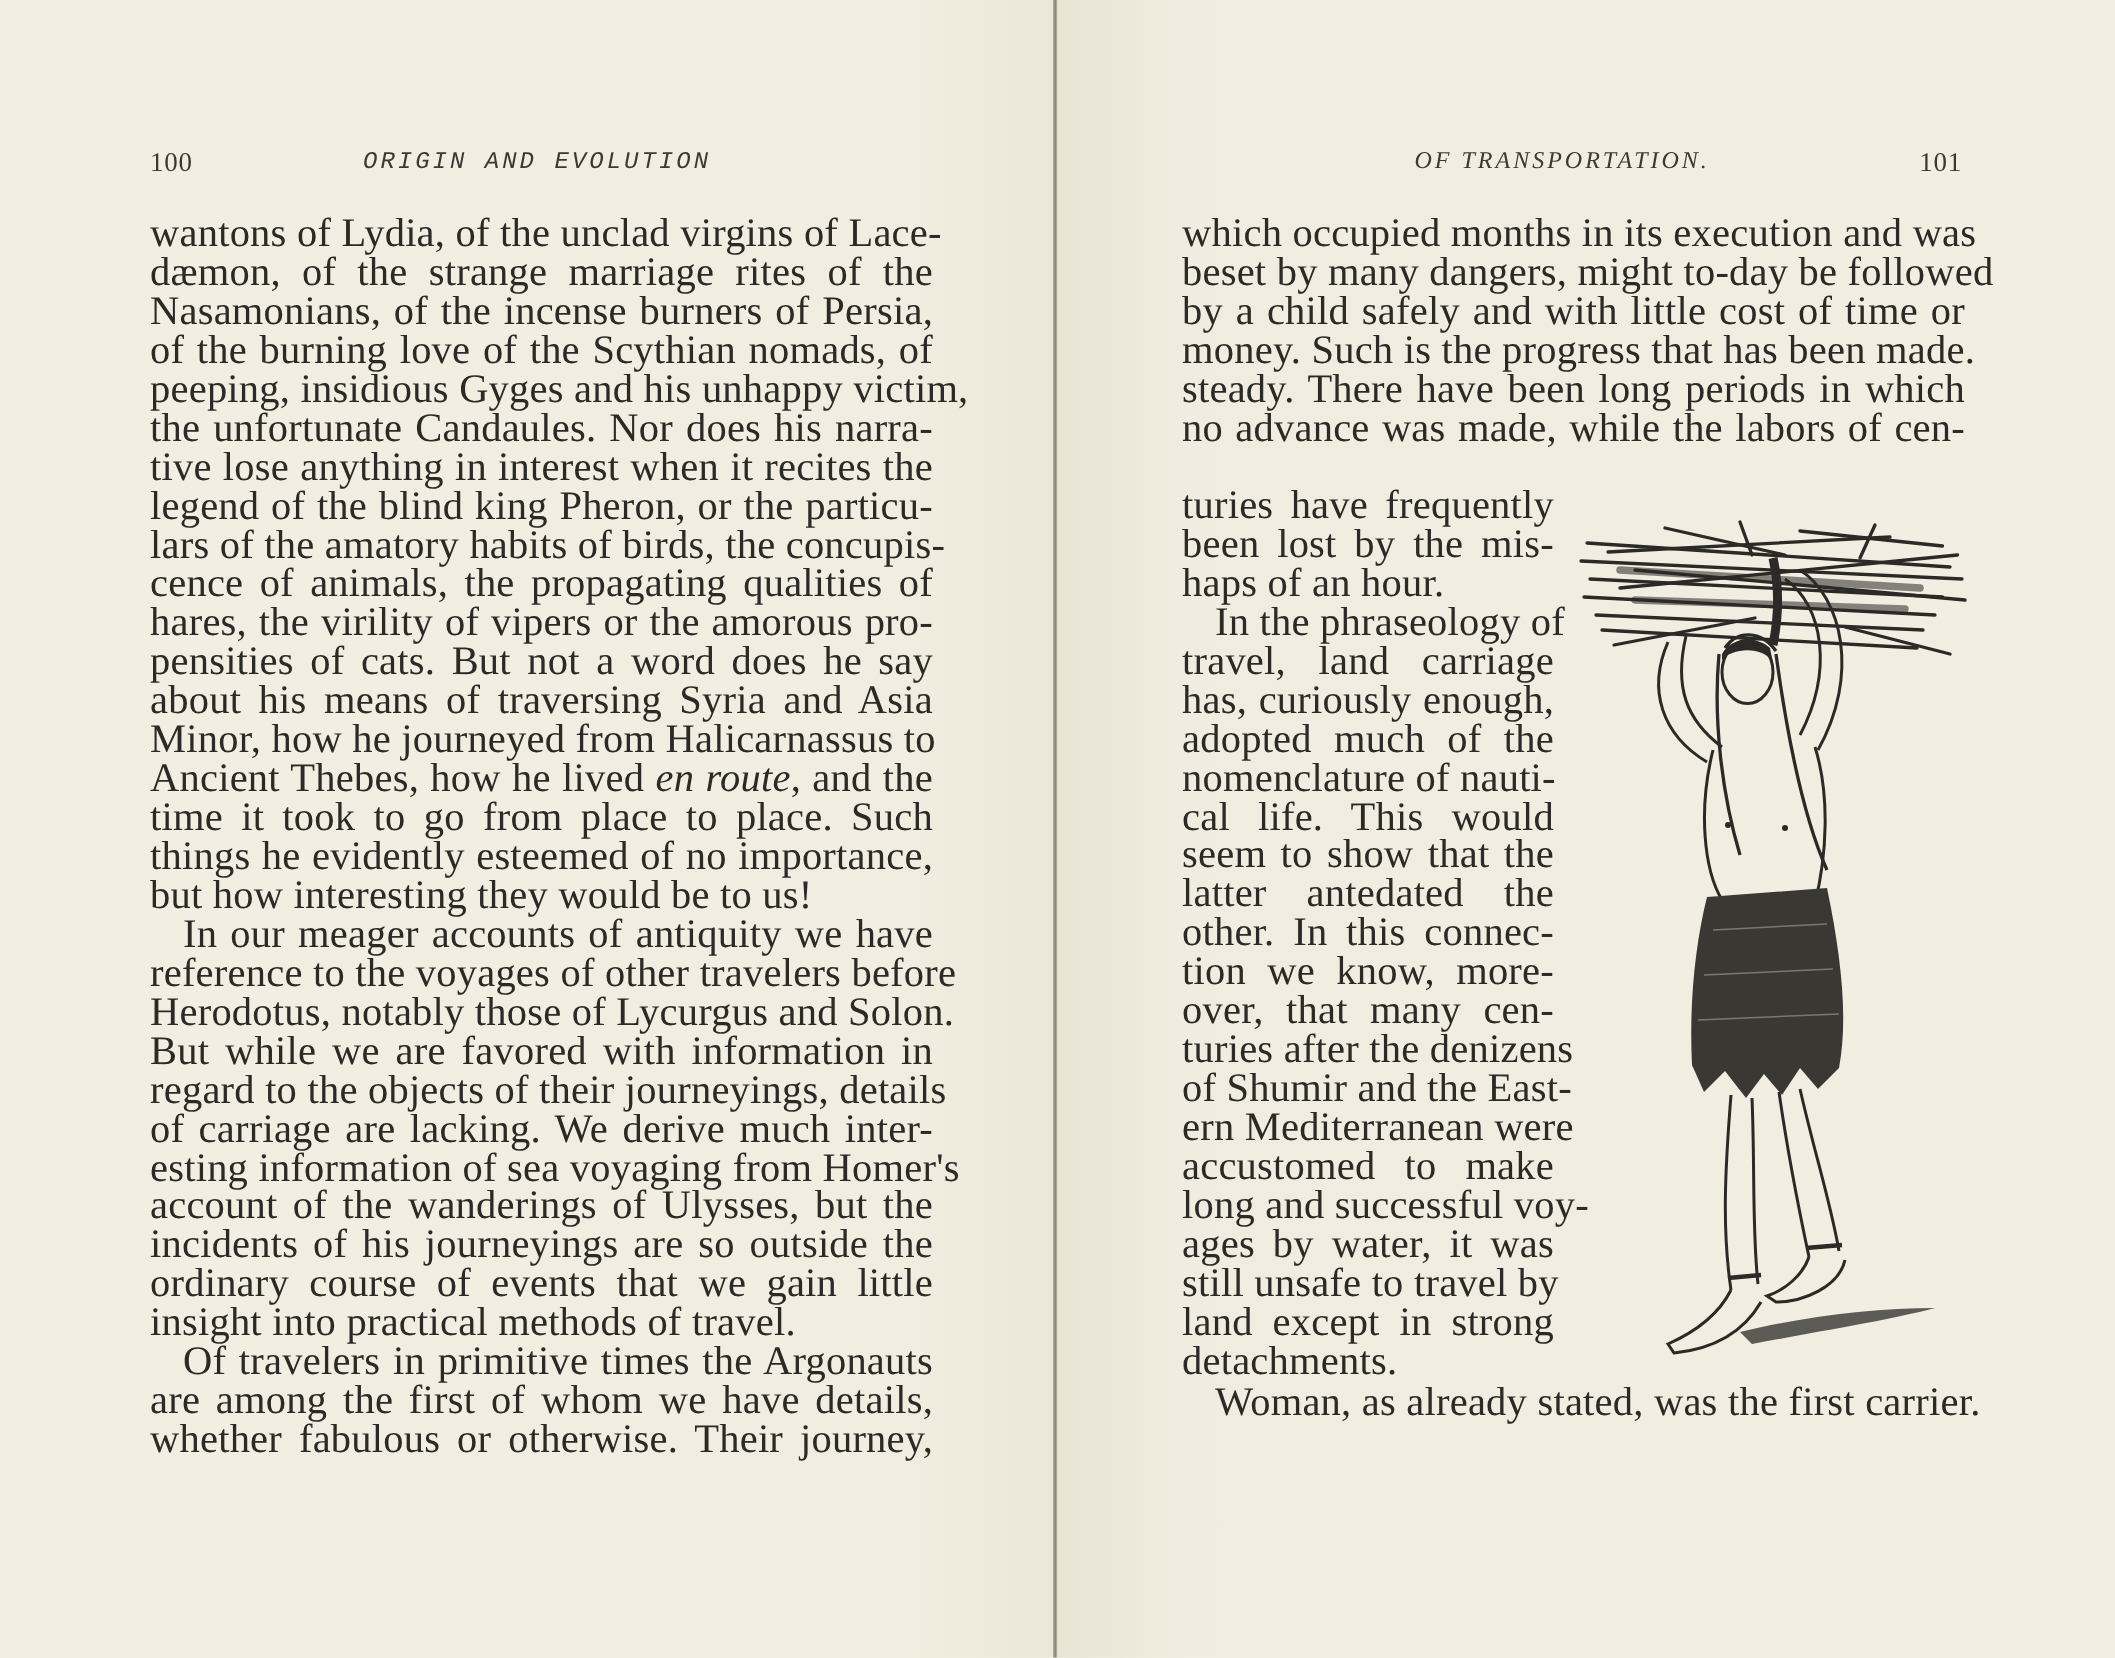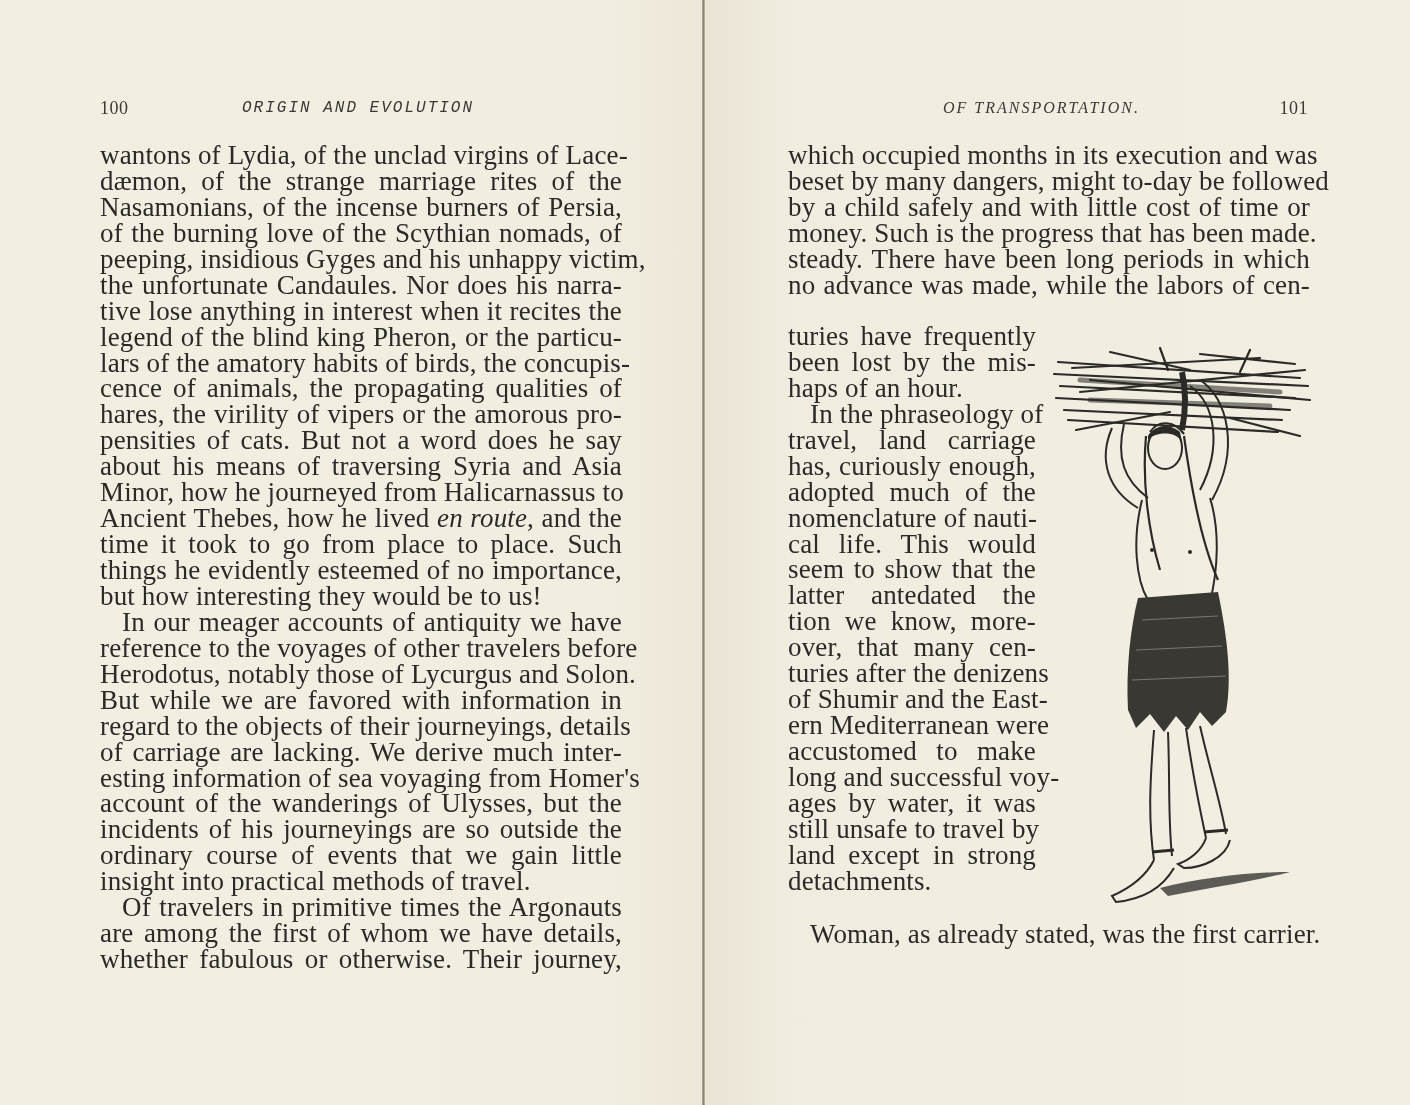--- a/index.html
+++ b/index.html
@@ -118,20 +118,21 @@
     <span class="line">been lost by the mis-</span>
     <span class="line last">haps of an hour.</span>
     <span class="line indent">In the phraseology of</span>
     <span class="line">travel, land carriage</span>
     <span class="line">has, curiously enough,</span>
     <span class="line">adopted much of the</span>
     <span class="line">nomenclature of nauti-</span>
     <span class="line">cal life.  This would</span>
     <span class="line">seem to show that the</span>
     <span class="line">latter antedated the</span>
+    <span class="line">other.  In this connec-</span>
     <span class="line">tion we know, more-</span>
     <span class="line">over, that many cen-</span>
     <span class="line">turies after the denizens</span>
     <span class="line">of Shumir and the East-</span>
     <span class="line">ern Mediterranean were</span>
     <span class="line">accustomed to make</span>
     <span class="line">long and successful voy-</span>
     <span class="line">ages by water, it was</span>
     <span class="line">still unsafe to travel by</span>
     <span class="line">land except in strong</span>

